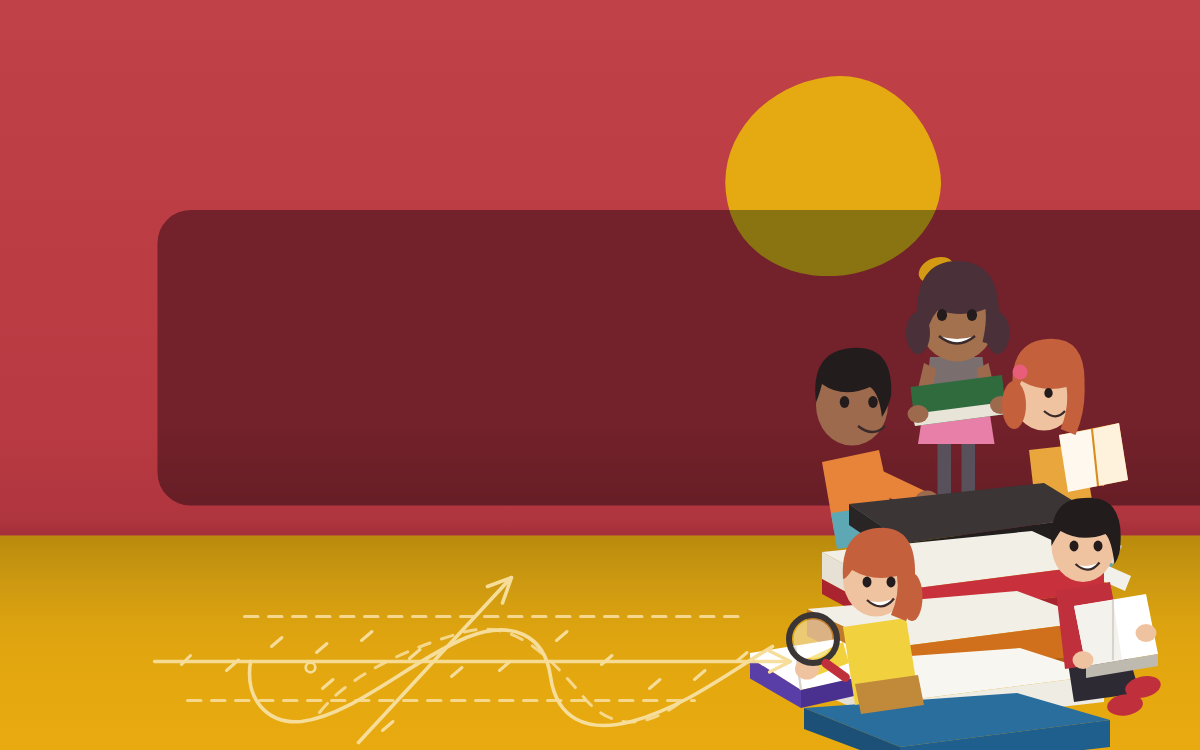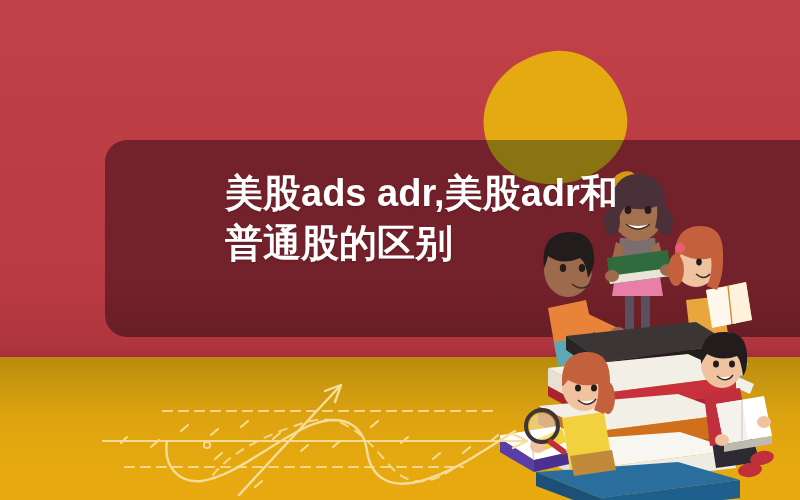--- a/index.html
+++ b/index.html
@@ -328,21 +328,20 @@
 
       <path d="M201 214 q-2 -32 22 -32 q26 -2 24 30 q0 8 -4 14 q-2 -16 -6 -20 q-16 6 -30 -2 q-4 6 -6 10 Z" fill="#221c1c"></path>
 
       <ellipse cx="216" cy="214" rx="3" ry="3.6" fill="#241c1c"></ellipse>
       <ellipse cx="232" cy="214" rx="3" ry="3.6" fill="#241c1c"></ellipse>
       <path d="M217 226 q9 8 16 -1 q-9 4 -16 1 Z" fill="#ffffff"></path>
       <path d="M217 226 q9 8 16 -1" stroke="#3a2a2a" stroke-width="1.5" fill="none"></path>
     </g>
   </svg>
 
-  <div class="title-text">美股ads adr,美股adr和普通股的区别</div>
 
   <svg class="doodle" viewBox="0 0 470 145" xmlns="http://www.w3.org/2000/svg">
     <g stroke="#f7dd9a" fill="none" stroke-linecap="round" stroke-linejoin="round">
 
       <line x1="68" y1="56" x2="398" y2="56" stroke-width="2" stroke-dasharray="9 7" opacity="0.9"></line>
       <line x1="30" y1="112" x2="368" y2="112" stroke-width="2" stroke-dasharray="9 7" opacity="0.9"></line>
 
       <line x1="8" y1="86" x2="430" y2="86" stroke-width="2.2" opacity="0.95"></line>
       <path d="M418 79 L432 86 L418 93" stroke-width="2.2"></path>
 

